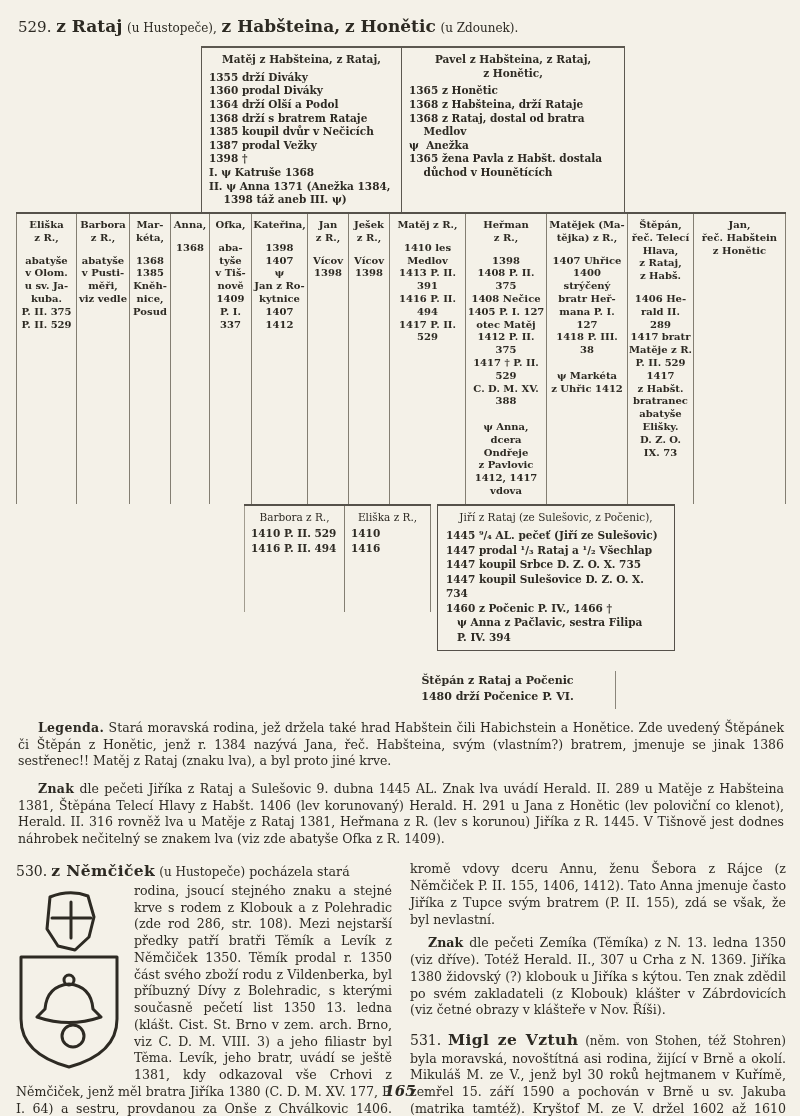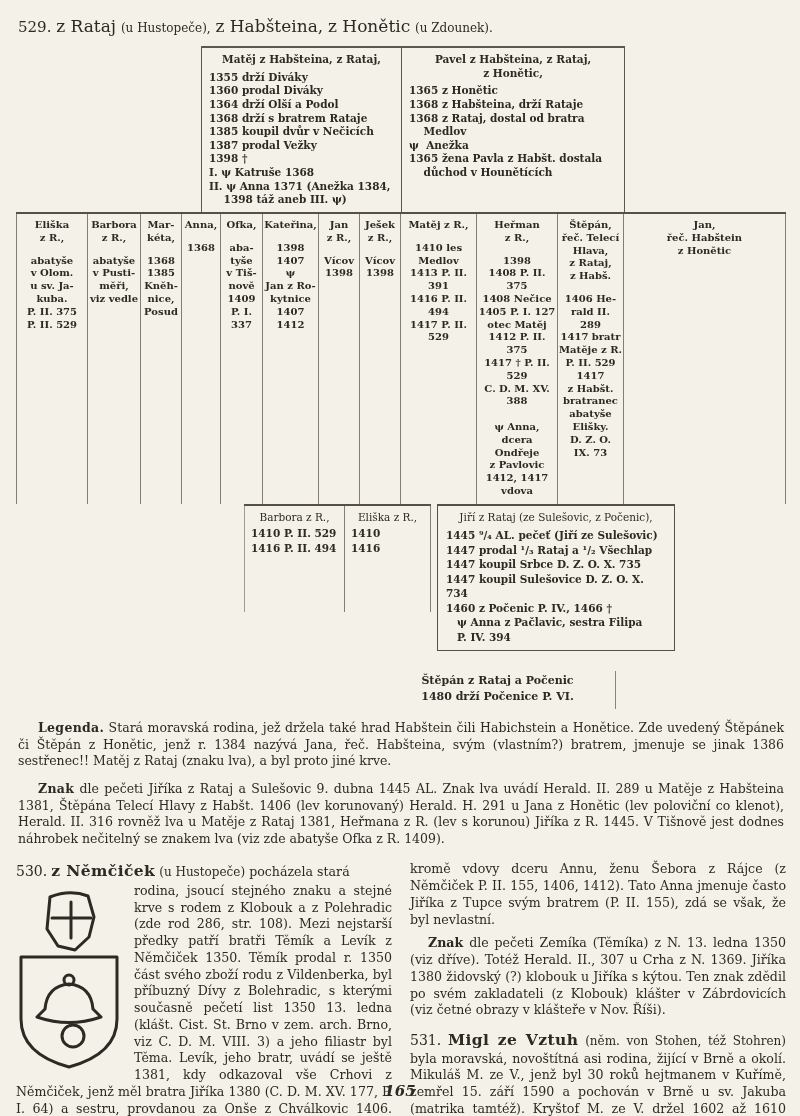--- a/index.html
+++ b/index.html
@@ -6,21 +6,21 @@
   body{
     width:800px;height:1116px;position:relative;overflow:hidden;
     background:#f4f1e8;color:#2d2a23;
     font-family:"DejaVu Serif", serif;
   }
   .page{padding:12px 14px 0 16px;}
   .pre{white-space:pre-line;font-weight:bold;}
   
   .h529{font-size:15px;margin:4px 0 10px 2px;white-space:nowrap;}
   .h529 .num{font-size:15px;}
-  .fname{font-weight:normal;font-size:17px;}
+  .fname{font-weight:bold;font-size:17px;}
   .paren{font-size:12px;}
   
   .topboxes{display:flex;margin-left:185px;width:424px;box-sizing:border-box;
     border:1px solid #5c5850;border-bottom:none;border-top-width:2px;background:transparent;}
   .tbox{padding:5px 7px;font-size:10.5px;line-height:1.3;box-sizing:border-box;}
   .tbox1{width:200px;border-right:1px solid #5c5850;}
   .tbox2{flex:1;}
   .ttitle{text-align:center;margin-bottom:4px;}
   
   .gridrow{display:flex;border-top:2px solid #55514a;width:770px;box-sizing:border-box;}
@@ -91,21 +91,21 @@
 1368 z Habšteina, drží Rataje
 1368 z Rataj, dostal od bratra
 &nbsp;&nbsp;&nbsp;&nbsp;Medlov
 ψ&nbsp;&nbsp;Anežka
 1365 žena Pavla z Habšt. dostala
 &nbsp;&nbsp;&nbsp;&nbsp;důchod v Hounětících</div>
     </div>
   </div>
 
   <div class="gridrow">
-    <div class="gcol" style="width:72px">
+    <div class="gcol" style="width:61px">
       <div class="gname pre">Eliška
 z R.,</div>
       <div class="gbody pre">abatyše
 v Olom.
 u sv. Ja-
 kuba.
 P. II. 375
 P. II. 529</div>
     </div>
     <div class="gcol" style="width:53px">
@@ -181,20 +181,33 @@
 1417 † P. II.
 529
 C. D. M. XV.
 388
 
 ψ Anna,
 dcera Ondřeje
 z Pavlovic
 1412, 1417
 vdova</div>
+    </div>
+    <div class="gcol" style="width:81px">
+      <div class="gname pre">Matějek (Ma-
+tějka) z R.,</div>
+      <div class="gbody pre">1407 Uhřice
+1400 strýčený
+bratr Heř-
+mana P. I.
+127
+1418 P. III. 38
+
+ψ Markéta
+z Uhřic 1412</div>
     </div>
     <div class="gcol" style="width:66px">
       <div class="gname pre">Štěpán,
 řeč. Telecí
 Hlava,
 z Rataj,
 z Habš.</div>
       <div class="gbody pre">1406 He-
 rald II.
 289

